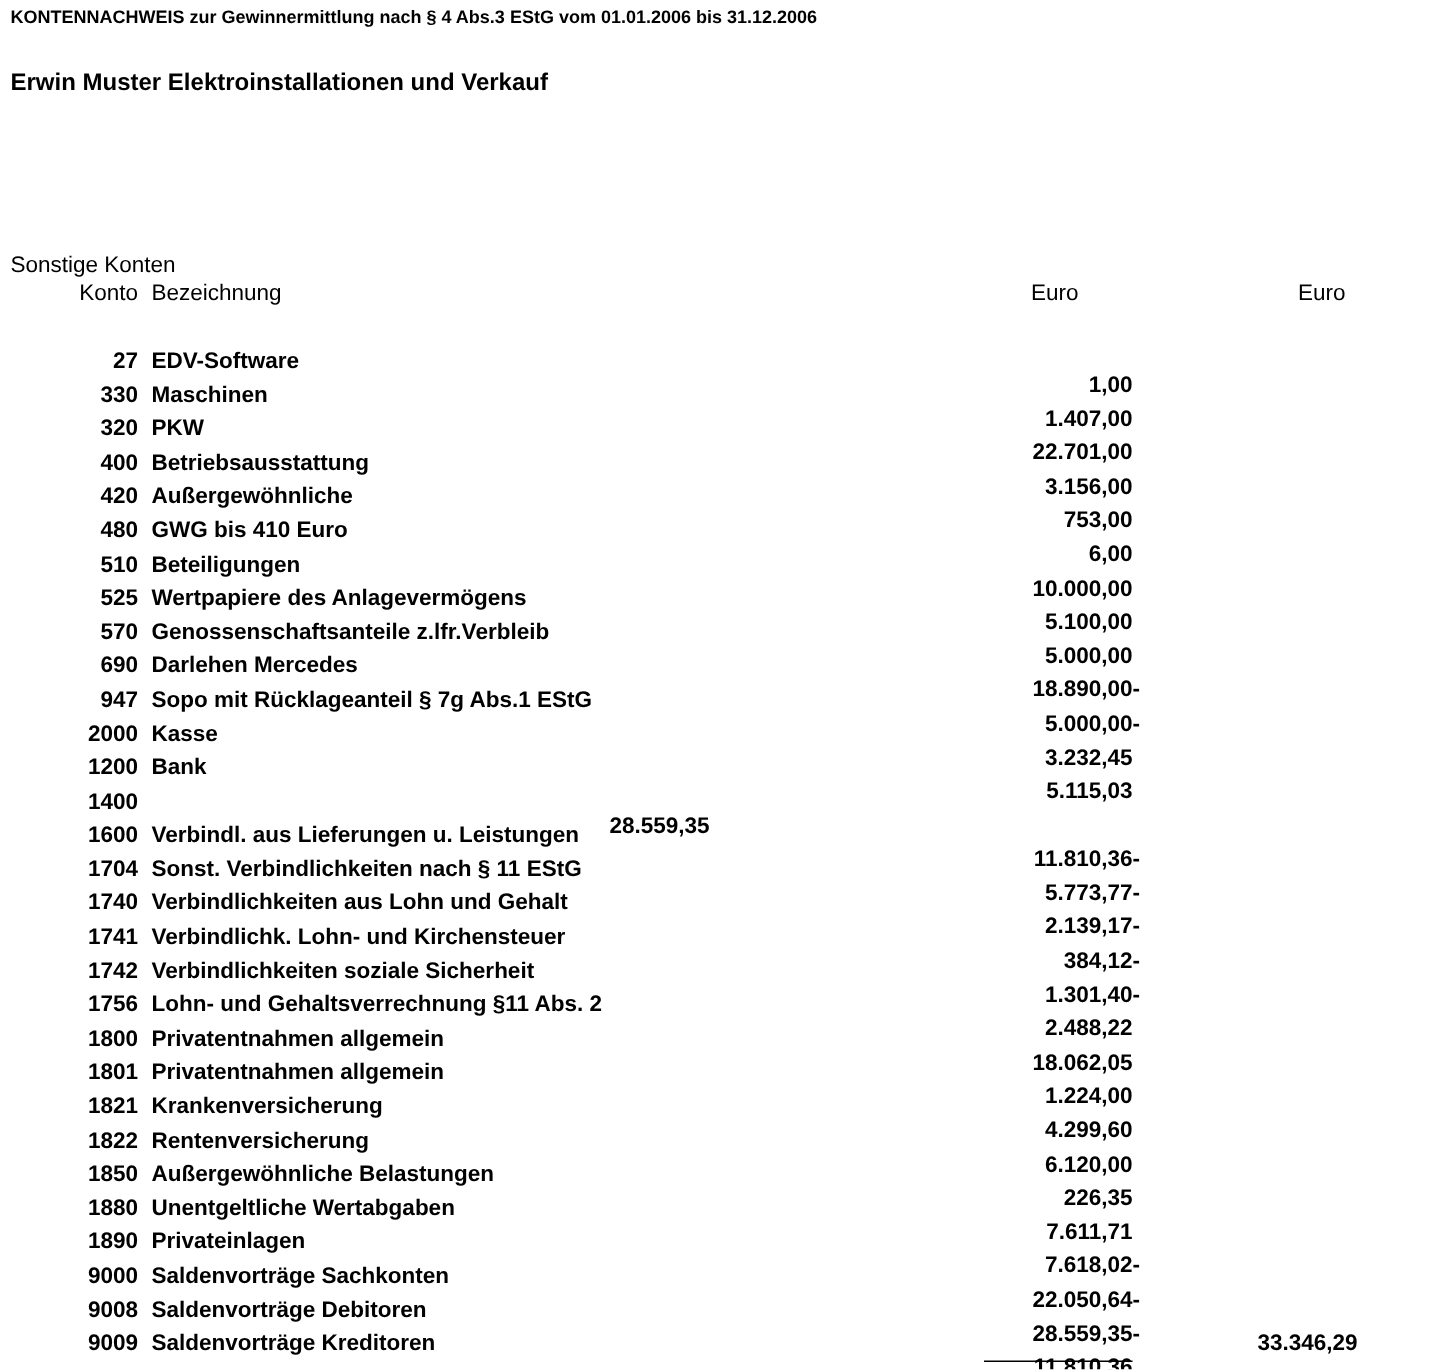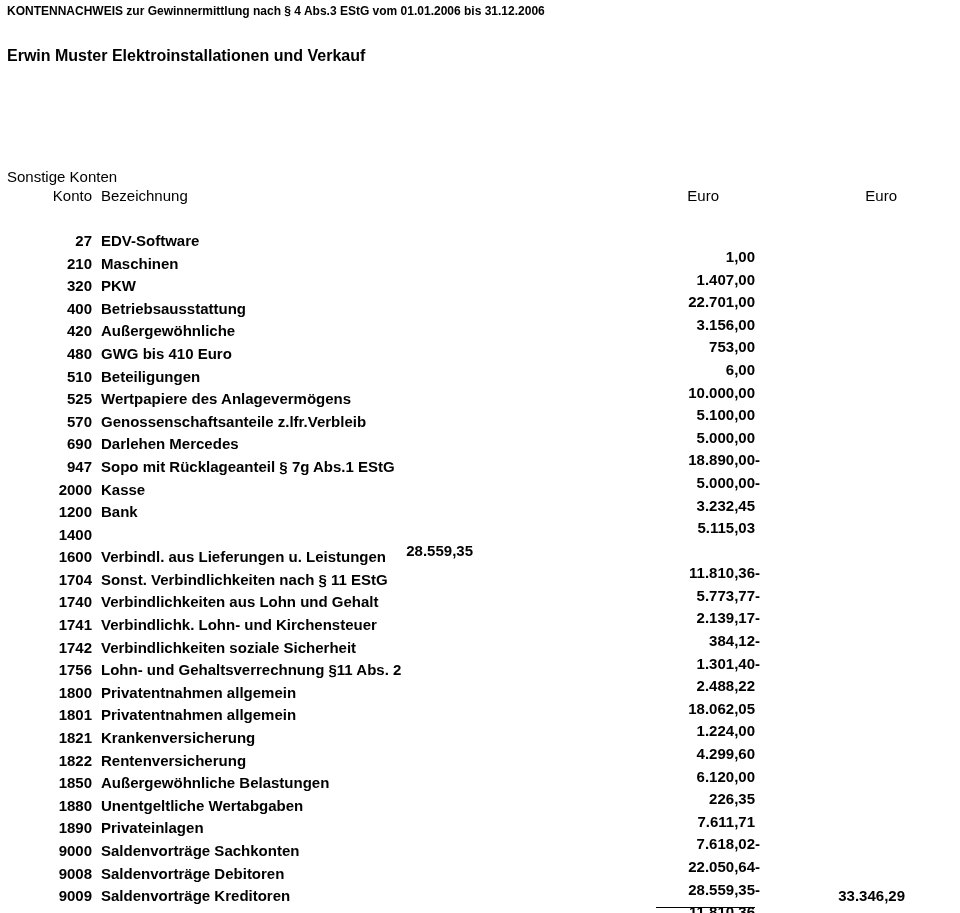--- a/index.html
+++ b/index.html
@@ -88,21 +88,21 @@
             <span class="num">1,00</span>
             <span class="sign"></span>
           </span>
     <span class="c-euro2">
             <span class="num"></span>
             <span class="sign"></span>
           </span>
   </div>
 
   <div class="row">
-    <span class="c-konto">210</span>
+    <span class="c-konto">330</span>
     <span class="c-bez">Maschinen</span>
     <span class="c-euro1">
             <span class="num">1.407,00</span>
             <span class="sign"></span>
           </span>
     <span class="c-euro2">
             <span class="num"></span>
             <span class="sign"></span>
           </span>
   </div>

